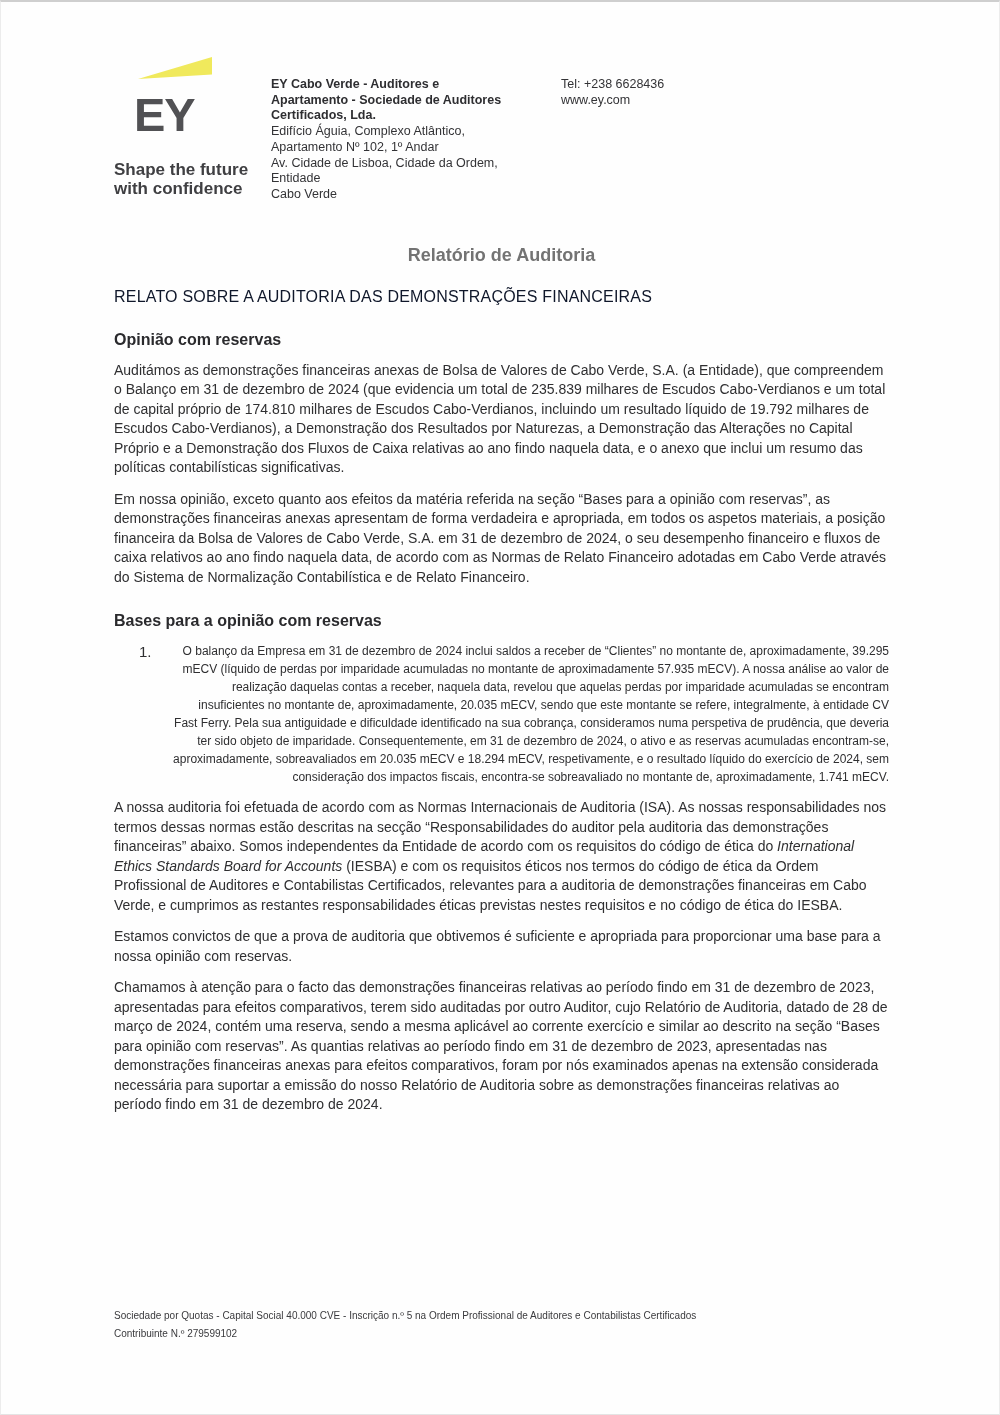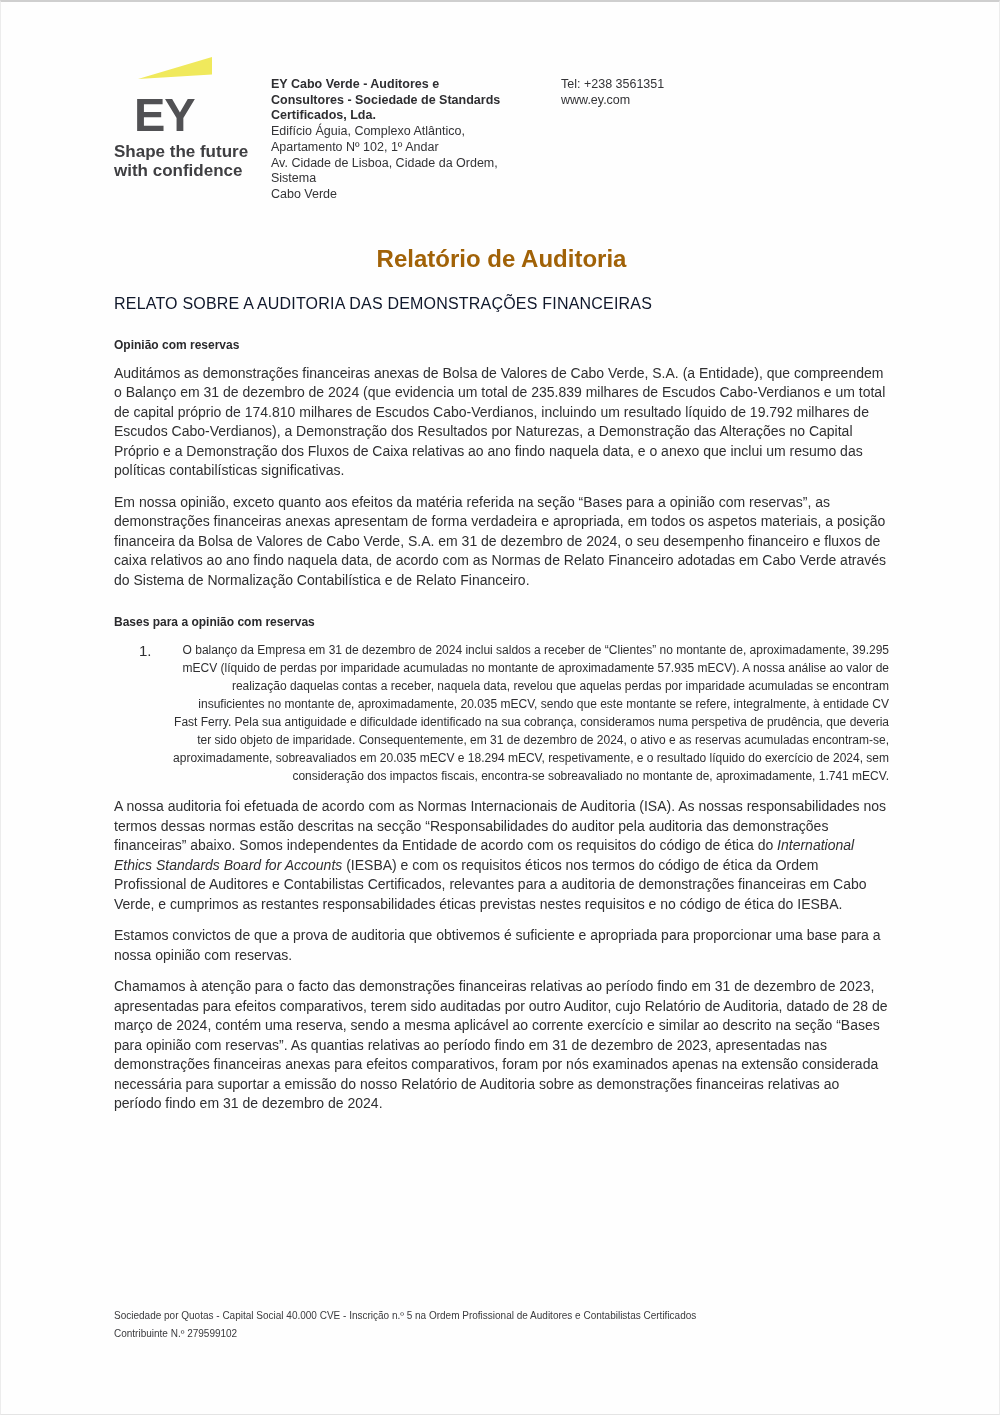--- a/index.html
+++ b/index.html
@@ -28,41 +28,41 @@
     background: #f0e95c;
     clip-path: polygon(0 100%, 100% 0, 100% 80%);
   }
   .ey-letters {
     margin-left: 20px; margin-top: 12px;
     font-size: 47px; line-height: 1;
     font-weight: 800; letter-spacing: -1px;
     color: #515154;
   }
   .tagline {
-    margin-top: 4px;
+    margin-top: 22px;
     font-size: 17px; line-height: 19px;
     font-weight: 700; color: #3f3f42;
   }
   .firm-col { flex: 0 0 290px; width: 290px; padding-top: 20px; font-size: 12.5px; line-height: 15.7px; color: #333336; }
   .firm-name div { font-weight: 700; color: #2e2e31; }
   .contact-col { padding-top: 20px; font-size: 12.5px; line-height: 15.7px; color: #333336; }
 
   
   .doc-title {
     margin: 42px 0 0;
     text-align: center;
-    font-size: 24px; font-weight: 700; color: #a16207;
+    font-size: 18px; font-weight: 700; color: #737373;
   }
   .doc-subtitle {
     margin-top: 22px;
     font-size: 16px; letter-spacing: 0.2px; color: #0f172a;
   }
   h2.sec-heading {
     margin: 25px 0 0;
-    font-size: 12px; font-weight: 700; color: #2a2a2d;
+    font-size: 16px; font-weight: 700; color: #2a2a2d;
   }
   p.body-para {
     margin: 12px 0 0;
     font-size: 14px; line-height: 19.5px; color: #2f2f31;
   }
   .list-item { display: flex; margin-top: 12px; padding-left: 25px; }
   .list-num { flex: 0 0 33px; width: 33px; font-size: 15px; line-height: 19.5px; }
   .list-text { flex: 1; font-size: 12px; line-height: 18px; color: #2f2f31; text-align: right; }
   .it { font-style: italic; }
 
@@ -84,33 +84,33 @@
         <div class="ey-beam"></div>
         <div class="ey-letters">EY</div>
         <div class="tagline">
           <div>Shape the future</div>
           <div>with confidence</div>
         </div>
       </div>
       <div class="firm-col">
         <div class="firm-name">
           <div>EY Cabo Verde - Auditores e</div>
-          <div>Consultores - Sociedade de Standards</div>
+          <div>Apartamento - Sociedade de Auditores</div>
           <div>Certificados, Lda.</div>
         </div>
         <div class="firm-address">
           <div>Edifício Águia, Complexo Atlântico,</div>
           <div>Apartamento Nº 102, 1º Andar</div>
           <div>Av. Cidade de Lisboa, Cidade da Ordem,</div>
-          <div>Sistema</div>
+          <div>Entidade</div>
           <div>Cabo Verde</div>
         </div>
       </div>
       <div class="contact-col">
-        <div>Tel: +238 3561351</div>
+        <div>Tel: +238 6628436</div>
         <div>www.ey.com</div>
       </div>
     </header>
 
     <h1 class="doc-title">Relatório de Auditoria</h1>
     <div class="doc-subtitle">RELATO SOBRE A AUDITORIA DAS DEMONSTRAÇÕES FINANCEIRAS</div>
 
     <h2 class="sec-heading">Opinião com reservas</h2>
     <p class="body-para">Auditámos as demonstrações financeiras anexas de Bolsa de Valores de Cabo Verde, S.A. (a Entidade), que compreendem o Balanço em 31 de dezembro de 2024 (que evidencia um total de 235.839 milhares de Escudos Cabo-Verdianos e um total de capital próprio de 174.810 milhares de Escudos Cabo-Verdianos, incluindo um resultado líquido de 19.792 milhares de Escudos Cabo-Verdianos), a Demonstração dos Resultados por Naturezas, a Demonstração das Alterações no Capital Próprio e a Demonstração dos Fluxos de Caixa relativas ao ano findo naquela data, e o anexo que inclui um resumo das políticas contabilísticas significativas.</p>
     <p class="body-para">Em nossa opinião, exceto quanto aos efeitos da matéria referida na seção “Bases para a opinião com reservas”, as demonstrações financeiras anexas apresentam de forma verdadeira e apropriada, em todos os aspetos materiais, a posição financeira da Bolsa de Valores de Cabo Verde, S.A. em 31 de dezembro de 2024, o seu desempenho financeiro e fluxos de caixa relativos ao ano findo naquela data, de acordo com as Normas de Relato Financeiro adotadas em Cabo Verde através do Sistema de Normalização Contabilística e de Relato Financeiro.</p>

